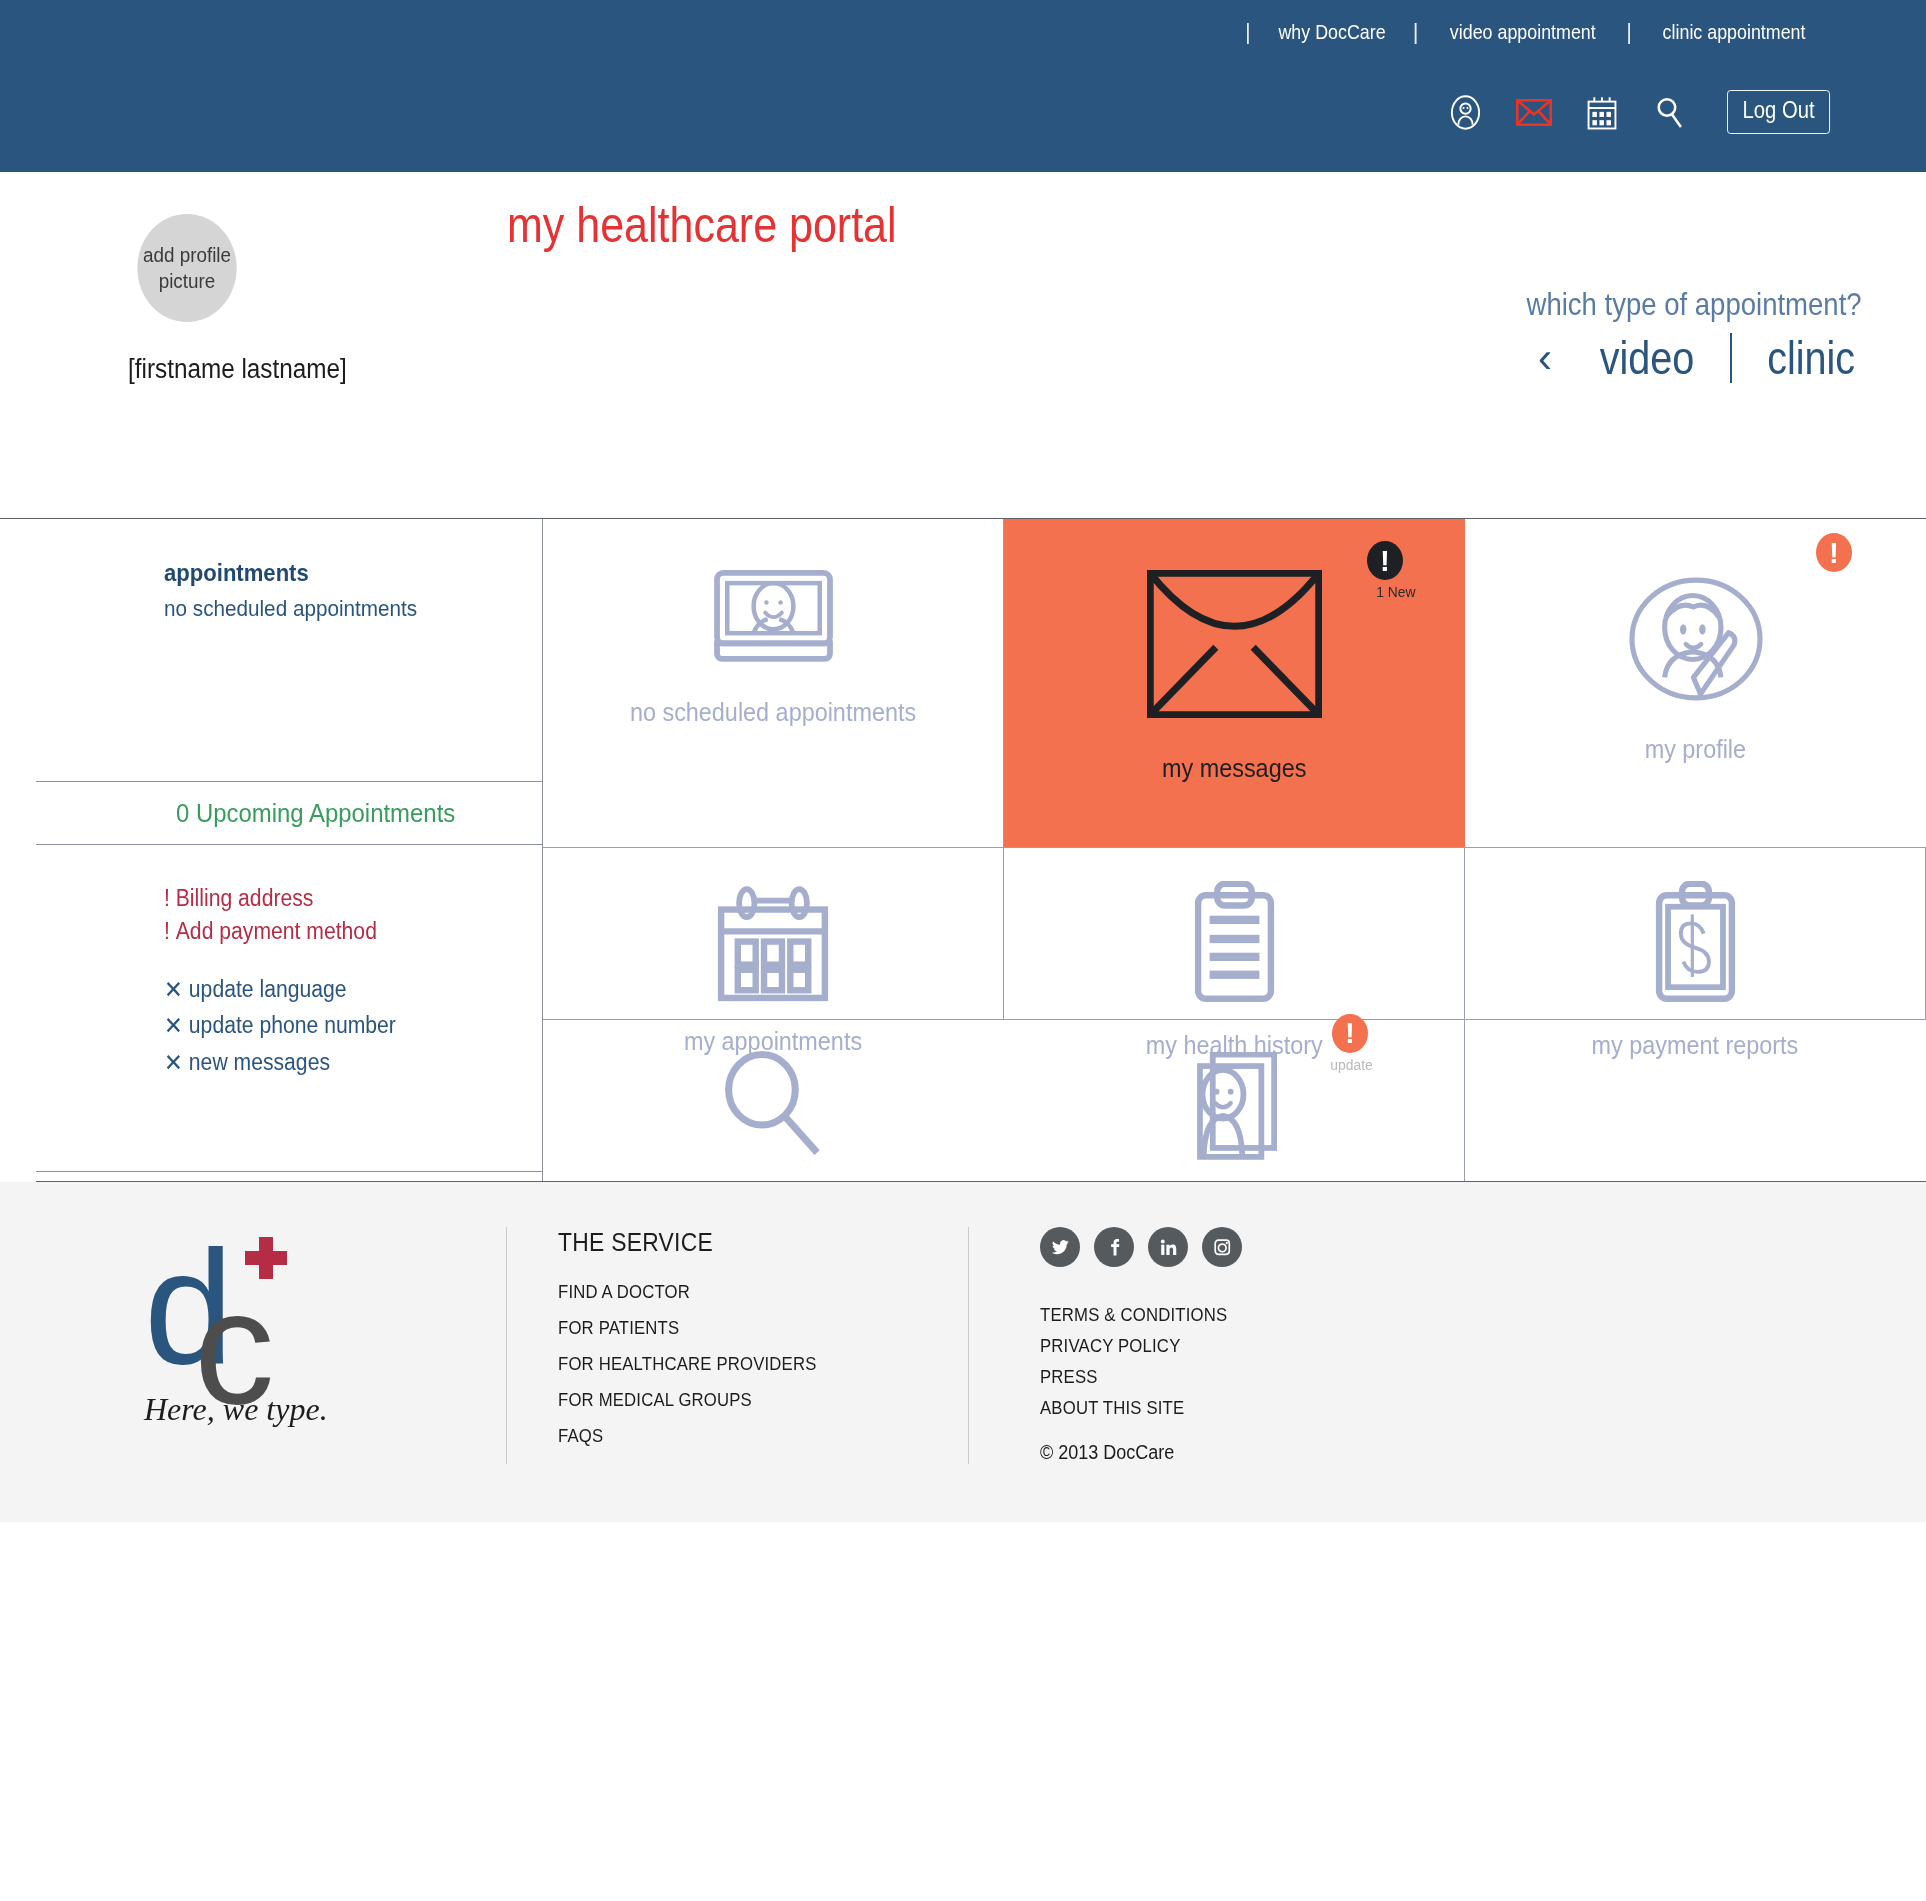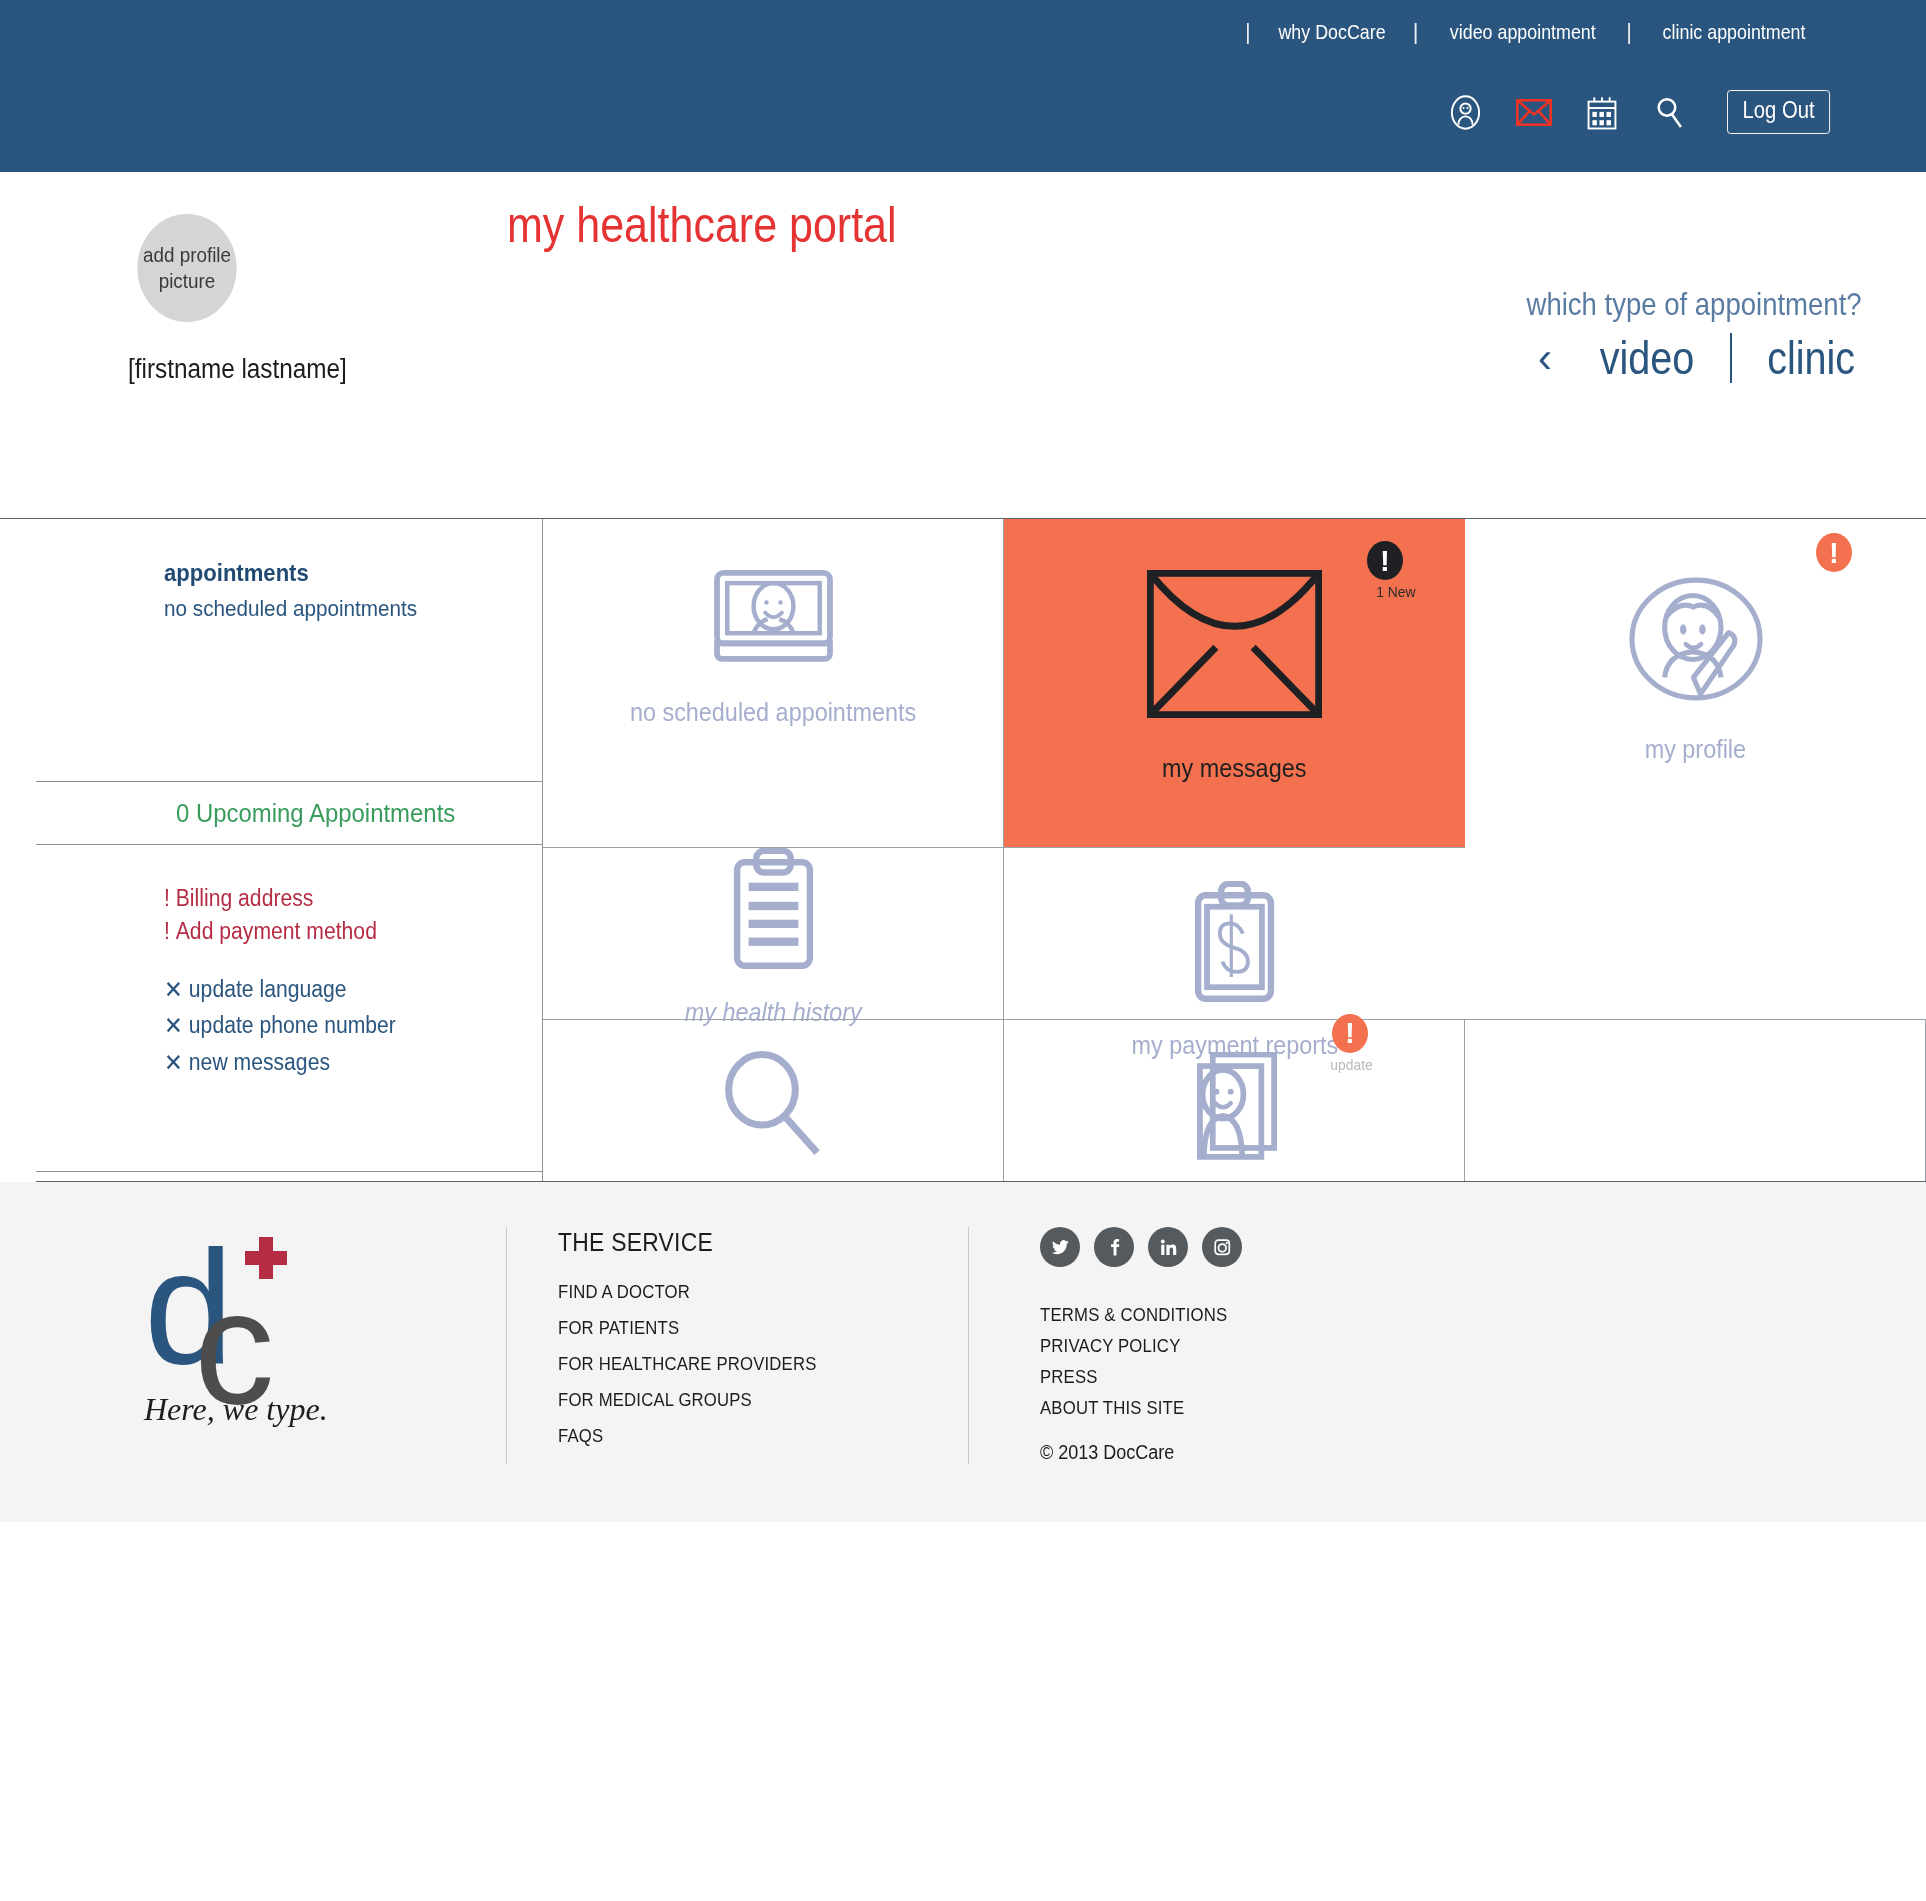--- a/index.html
+++ b/index.html
@@ -504,22 +504,40 @@
           <ellipse cx="89" cy="85" rx="5" ry="8" fill="#a5aecd"></ellipse>
             <ellipse cx="119" cy="85" rx="5" ry="8" fill="#a5aecd"></ellipse>
           <path d="M93 108 q12 12 24 0" fill="none" stroke="#a5aecd" stroke-width="7" stroke-linecap="round"></path>
           <path d="M60 160 q4 -36 44 -40 q40 4 44 40" fill="none" stroke="#a5aecd" stroke-width="8"></path>
           <path d="M160 90 q14 6 8 20 L116 186 L105 160 z" fill="none" stroke="#a5aecd" stroke-width="8" stroke-linejoin="round"></path>
         </svg>
       </div>
       <div class="tile-label" style="margin-top:31px;">my profile</div>
     </div>
 
-
-    <div class="tile" style="grid-row:3; justify-content:flex-start; border-top:1.3px solid #9aa0a8;font-style:italic;">
+    <div class="tile" style="grid-row:3; justify-content:flex-start; padding-top:37px; border-top:1.3px solid #9aa0a8;">
+      <div class="tile-icon">
+        <svg width="114" height="117" viewBox="0 0 178 182">
+          <rect x="8" y="38" width="162" height="138" fill="none" stroke="#a5aecd" stroke-width="10"></rect>
+          <path d="M8 72 H170" stroke="#a5aecd" stroke-width="10"></path>
+          <ellipse cx="48" cy="28" rx="12" ry="22" fill="none" stroke="#a5aecd" stroke-width="9"></ellipse>
+          <ellipse cx="130" cy="28" rx="12" ry="22" fill="none" stroke="#a5aecd" stroke-width="9"></ellipse>
+          <path d="M60 24 H118" stroke="#a5aecd" stroke-width="9"></path>
+          <rect x="34" y="88" width="28" height="36" fill="none" stroke="#a5aecd" stroke-width="10"></rect>
+          <rect x="75" y="88" width="28" height="36" fill="none" stroke="#a5aecd" stroke-width="10"></rect>
+          <rect x="116" y="88" width="28" height="36" fill="none" stroke="#a5aecd" stroke-width="10"></rect>
+          <rect x="34" y="132" width="28" height="32" fill="none" stroke="#a5aecd" stroke-width="10"></rect>
+          <rect x="75" y="132" width="28" height="32" fill="none" stroke="#a5aecd" stroke-width="10"></rect>
+          <rect x="116" y="132" width="28" height="32" fill="none" stroke="#a5aecd" stroke-width="10"></rect>
+        </svg>
+      </div>
+      <div class="tile-label" style="margin-top:24.4px;">my appointments</div>
+    </div>
+
+    <div class="tile" style="grid-row:3; justify-content:flex-start; padding-top:33px; border-top:1.3px solid #9aa0a8;">
       <div class="tile-icon">
         <svg width="83" height="123" viewBox="0 0 130 192">
           <rect x="8" y="22" width="114" height="162" rx="12" fill="none" stroke="#a5aecd" stroke-width="10"></rect>
           <rect x="38" y="4" width="54" height="34" rx="12" fill="none" stroke="#a5aecd" stroke-width="10"></rect>
           <rect x="26" y="54" width="78" height="13" fill="#a5aecd"></rect>
           <rect x="26" y="84" width="78" height="13" fill="#a5aecd"></rect>
           <rect x="26" y="112" width="78" height="13" fill="#a5aecd"></rect>
           <rect x="26" y="140" width="78" height="13" fill="#a5aecd"></rect>
         </svg>
       </div>

